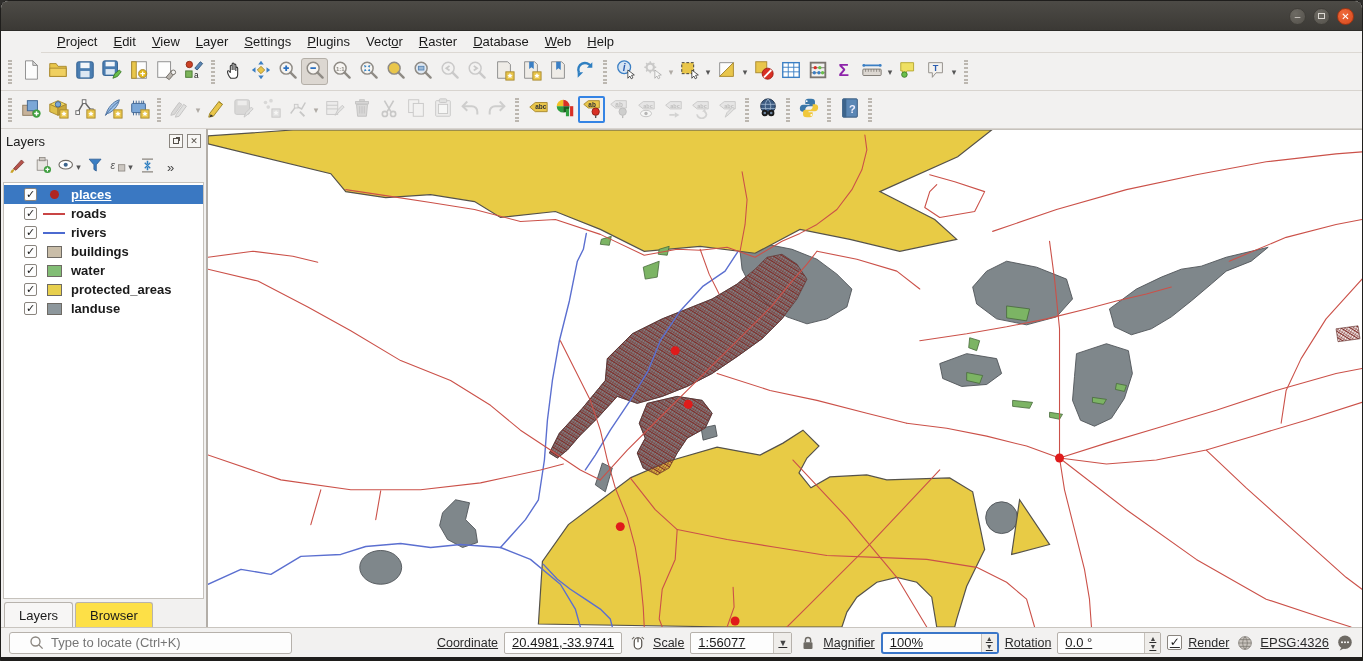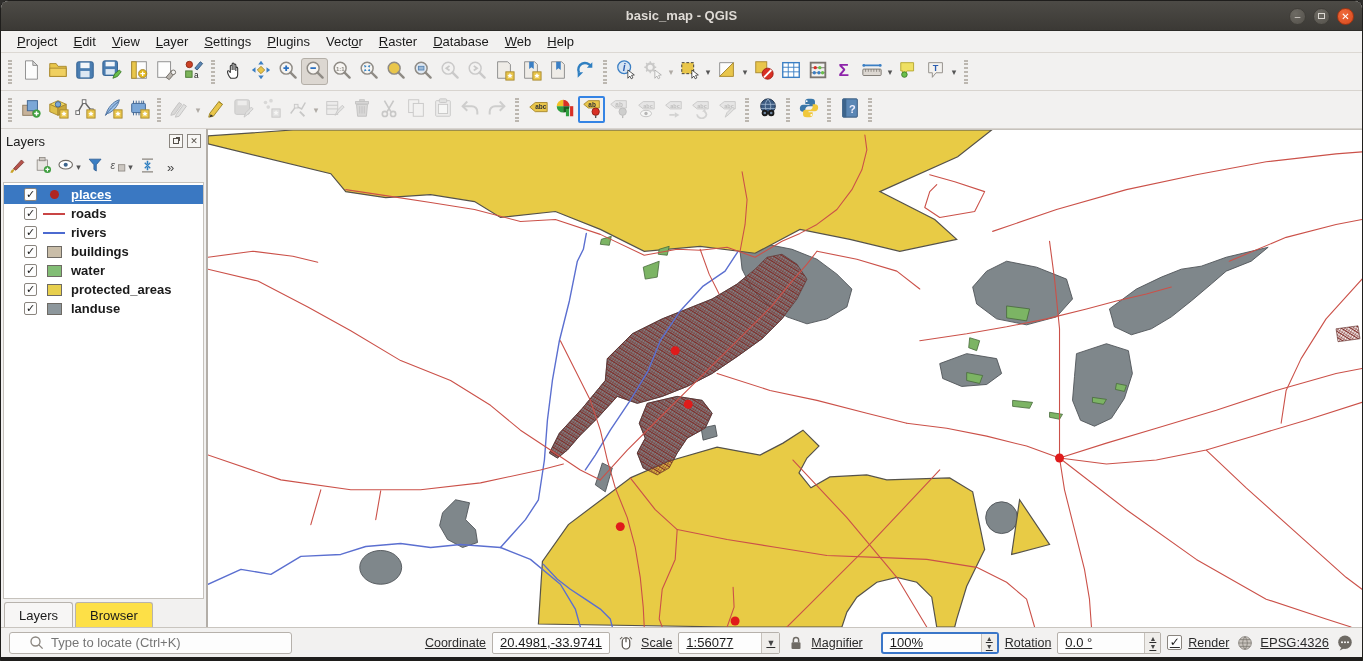--- a/index.html
+++ b/index.html
@@ -6,21 +6,21 @@
   html,body { width:1363px; height:661px; background:#2e2d2b; font-family:"Liberation Sans","DejaVu Sans",sans-serif; overflow:hidden; }
   .window { width:1363px; height:661px; display:flex; flex-direction:column; border:1px solid #1f1e1c; border-radius:8px 8px 0 0; overflow:hidden; background:#f2f1f0; }
   
   .titlebar { height:30px; flex:0 0 30px; background:linear-gradient(#4d4b46,#3b3935); display:flex; align-items:center; position:relative; border-bottom:1px solid #2c2b28; }
   .title-text { position:absolute; left:0; right:0; text-align:center; color:#dfdbd6; font-size:13px; font-weight:bold; }
   .winbtns { position:absolute; right:8px; top:0; height:30px; display:flex; align-items:center; gap:7px; }
   .wbtn { width:17px; height:17px; border-radius:50%; display:flex; align-items:center; justify-content:center; font-size:10px; color:#dcd8d2; background:radial-gradient(circle at 35% 30%, #6e6b64, #53504a); border:1px solid #403e39; cursor:default; }
   .wbtn.close { background:radial-gradient(circle at 35% 30%, #ef6a3c, #d8491c); border-color:#a33512; color:#fff; }
   .wbtn .sq { width:7px; height:6px; border:1px solid #dcd8d2; display:block; }
   
-  .menubar { height:22px; flex:0 0 22px; background:#f2f1f0; display:flex; align-items:center; padding-left:8px; border-bottom:1px solid #dcd8d3; }
+  .menubar { height:22px; flex:0 0 22px; background:#f2f1f0; display:flex; align-items:center; padding-left:8px; border-bottom:1px solid #dcd8d3;margin-left:40px; }
   .menu-item { font-size:13px; color:#1a1a1a; padding:2px 8px; border-radius:2px; }
   .menu-item u { text-decoration:underline; }
   
   .toolbar { height:38px; flex:0 0 38px; background:#f2f1f0; display:flex; align-items:center; padding:0 2px; border-bottom:1px solid #d8d4cf; }
   .tbtn { width:27px; height:27px; border-radius:3px; display:flex; align-items:center; justify-content:center; position:relative; }
   .tbtn svg { width:22px; height:22px; }
   .tbtn.active { background:#dcd7d1; border:1px solid #b4afa8; }
   .tbtn.focus { border:2px solid #3584e4; border-radius:2px; }
   .tbtn.disabled svg { opacity:.38; filter:grayscale(1); }
   .ddwrap { display:flex; align-items:center; }
@@ -61,35 +61,34 @@
   .sb-right { margin-left:auto; display:flex; align-items:center; gap:6px;text-decoration:underline; }
   .sb-label { white-space:nowrap; }
   .sb-field { height:22px; background:#fdfdfd; border:1px solid #b6b1ab; border-radius:2px; display:flex; align-items:center; padding:0 7px; font-size:13px; color:#1a1a1a; white-space:nowrap; }
   .coord { width:118px; justify-content:center; }
   .combo { width:102px; padding:0; }
   .combo .cval { flex:1; padding:0 7px; }
   .combo .cbtn { width:18px; height:100%; border-left:1px solid #c6c1bb; display:flex; align-items:center; justify-content:center; font-size:9px; color:#444; background:#efedea; }
   .spin { padding:0; }
   .spin .sval { flex:1; padding:0 7px; }
   .spin .arrows { width:16px; height:100%; border-left:1px solid #c6c1bb; display:flex; flex-direction:column; align-items:center; justify-content:center; font-size:7px; color:#444; line-height:8px; background:#efedea; }
-  .spin.mag { width:118px; border:2px solid #3a76c8; border-radius:3px;margin-left:12px; }
+  .spin.mag { width:118px; border:2px solid #3a76c8; border-radius:3px; }
   .spin.rot { width:104px; }
   .sb-icon { width:19px; height:19px; display:flex; align-items:center; justify-content:center; }
   .sb-icon svg { width:18px; height:18px; }
   .rchk { width:15px; height:15px; background:#fdfdfd; border:1px solid #8a857f; border-radius:2px; font-size:12px; line-height:13px; text-align:center; color:#1a1a1a; }
   .crs { font-size:13px; }
   .bottom-edge { height:3px; flex:0 0 3px; background:#1f1e1c; }
 </style>
 </head>
 <body>
 
 <div class="window">
 
   <div class="titlebar">
-    <div class="title-text">basic_map - QGIS</div>
     <div class="winbtns">
       <div class="wbtn">
           <span>–</span>
         </div>
       <div class="wbtn">
           <span class="sq"></span>
         </div>
       <div class="wbtn close">
           <span>✕</span>
         </div>

